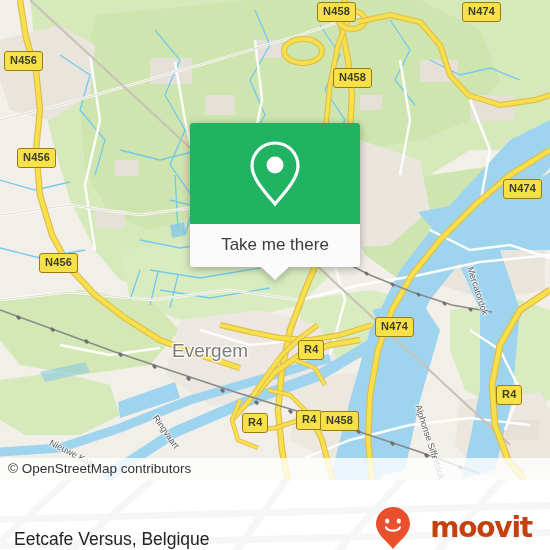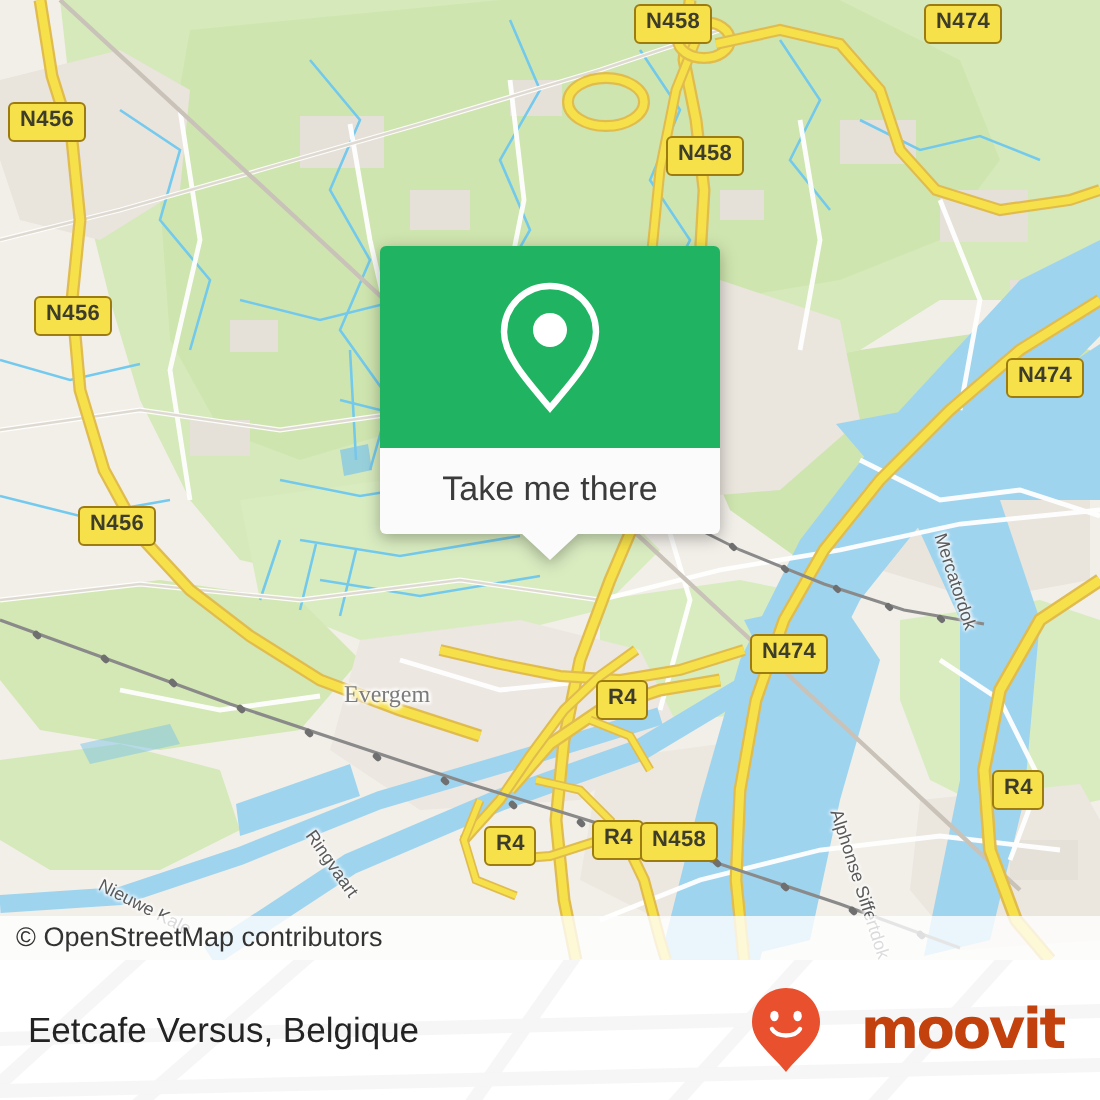--- a/index.html
+++ b/index.html
@@ -38,22 +38,22 @@
     line-height: 1;
     padding: 3px 5px 4px 5px;
     letter-spacing: .2px;
     white-space: nowrap;
     font-family: "Liberation Sans", sans-serif;
     box-sizing: border-box;
   }
   .place-label {
     position: absolute;
     color: #7b7b7b;
-    font-size: 12px;
-    font-family: Liberation Serif, serif;
+    font-size: 19px;
+    font-family: Liberation Sans, sans-serif;
     white-space: nowrap;
     text-shadow:
       1px 0 1.6px #fff, -1px 0 1.6px #fff,
       0 1px 1.6px #fff, 0 -1px 1.6px #fff,
       1px 1px 1.6px #fff, -1px -1px 1.6px #fff;
   }
   .water-label {
     position: absolute;
     color: #5a5a5a;
     font-size: 9px;
@@ -120,21 +120,21 @@
     border-top: 14px solid #fbfbfb;
   }
 
   
   #footer {
     position: absolute;
     left: 0; top: 480px;
     width: 550px; height: 70px;
     background: #fff;
     display: flex;
-    align-items: center;
+    align-items: flex-end;
     justify-content: space-between;
     box-sizing: border-box;
     padding: 0 18px 0 14px;
     overflow: hidden;
   }
   #footer-bg {
     position: absolute;
     left: 0; top: 0; width: 550px; height: 70px;
     opacity: 0.055;
     pointer-events: none;

